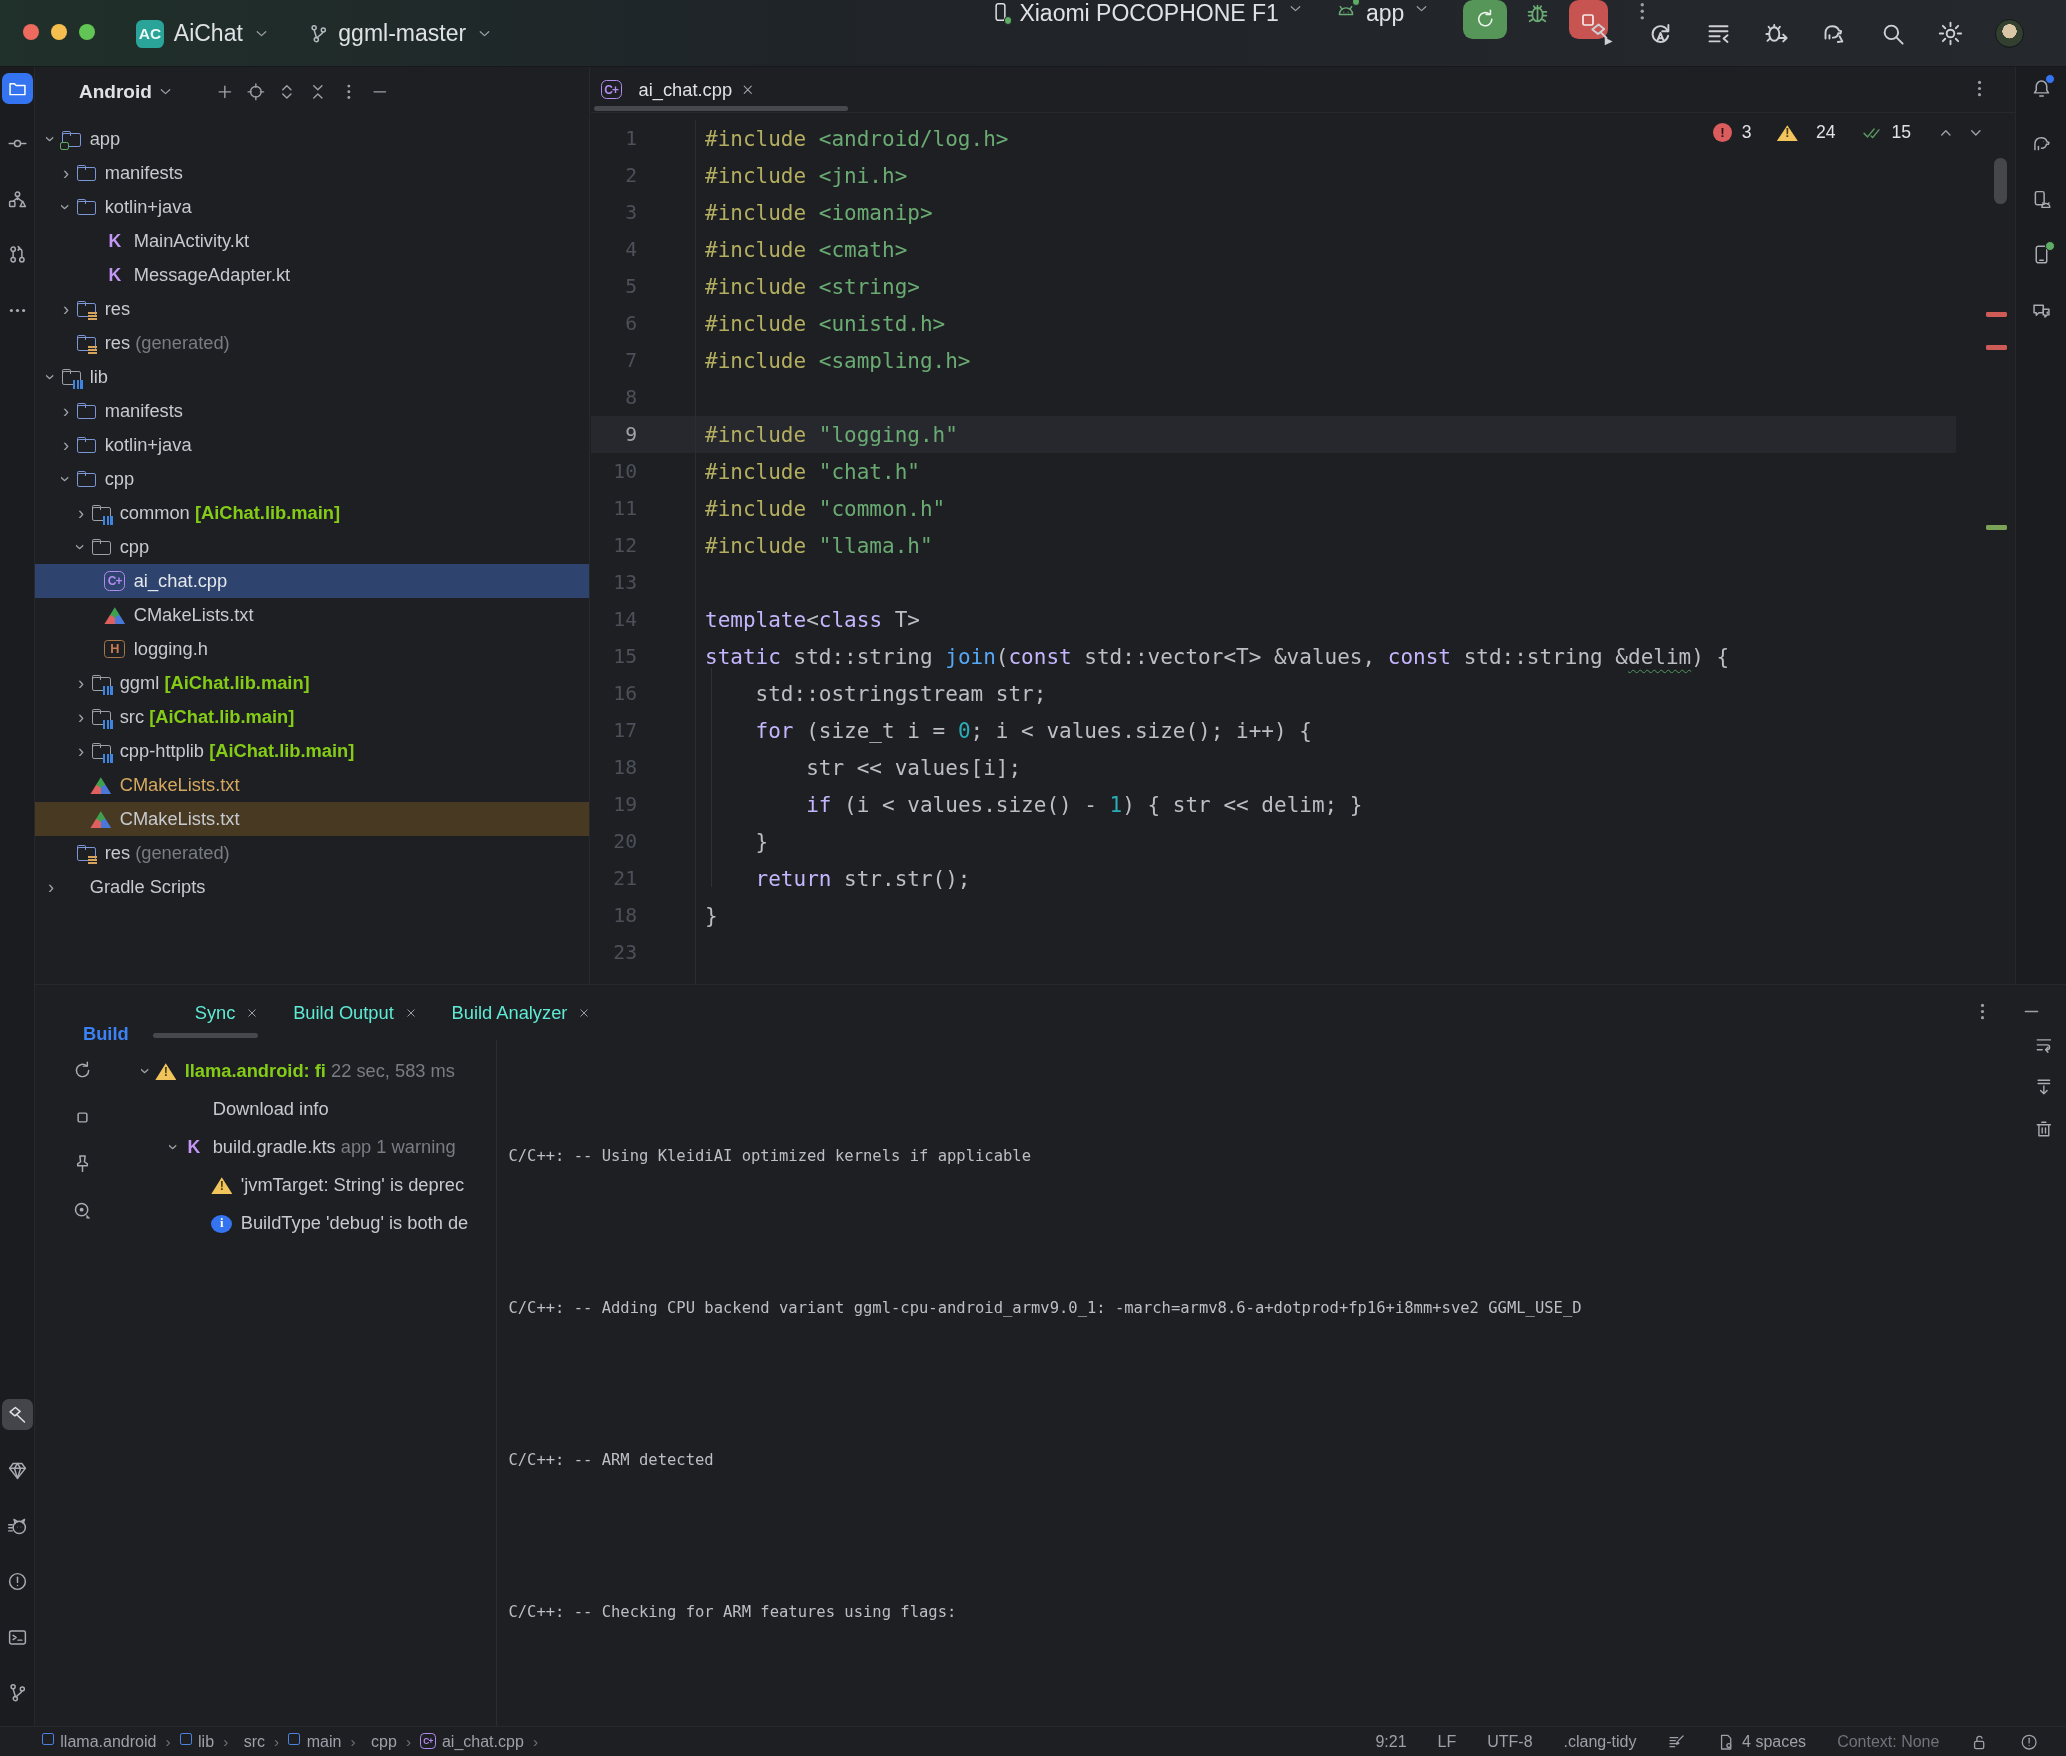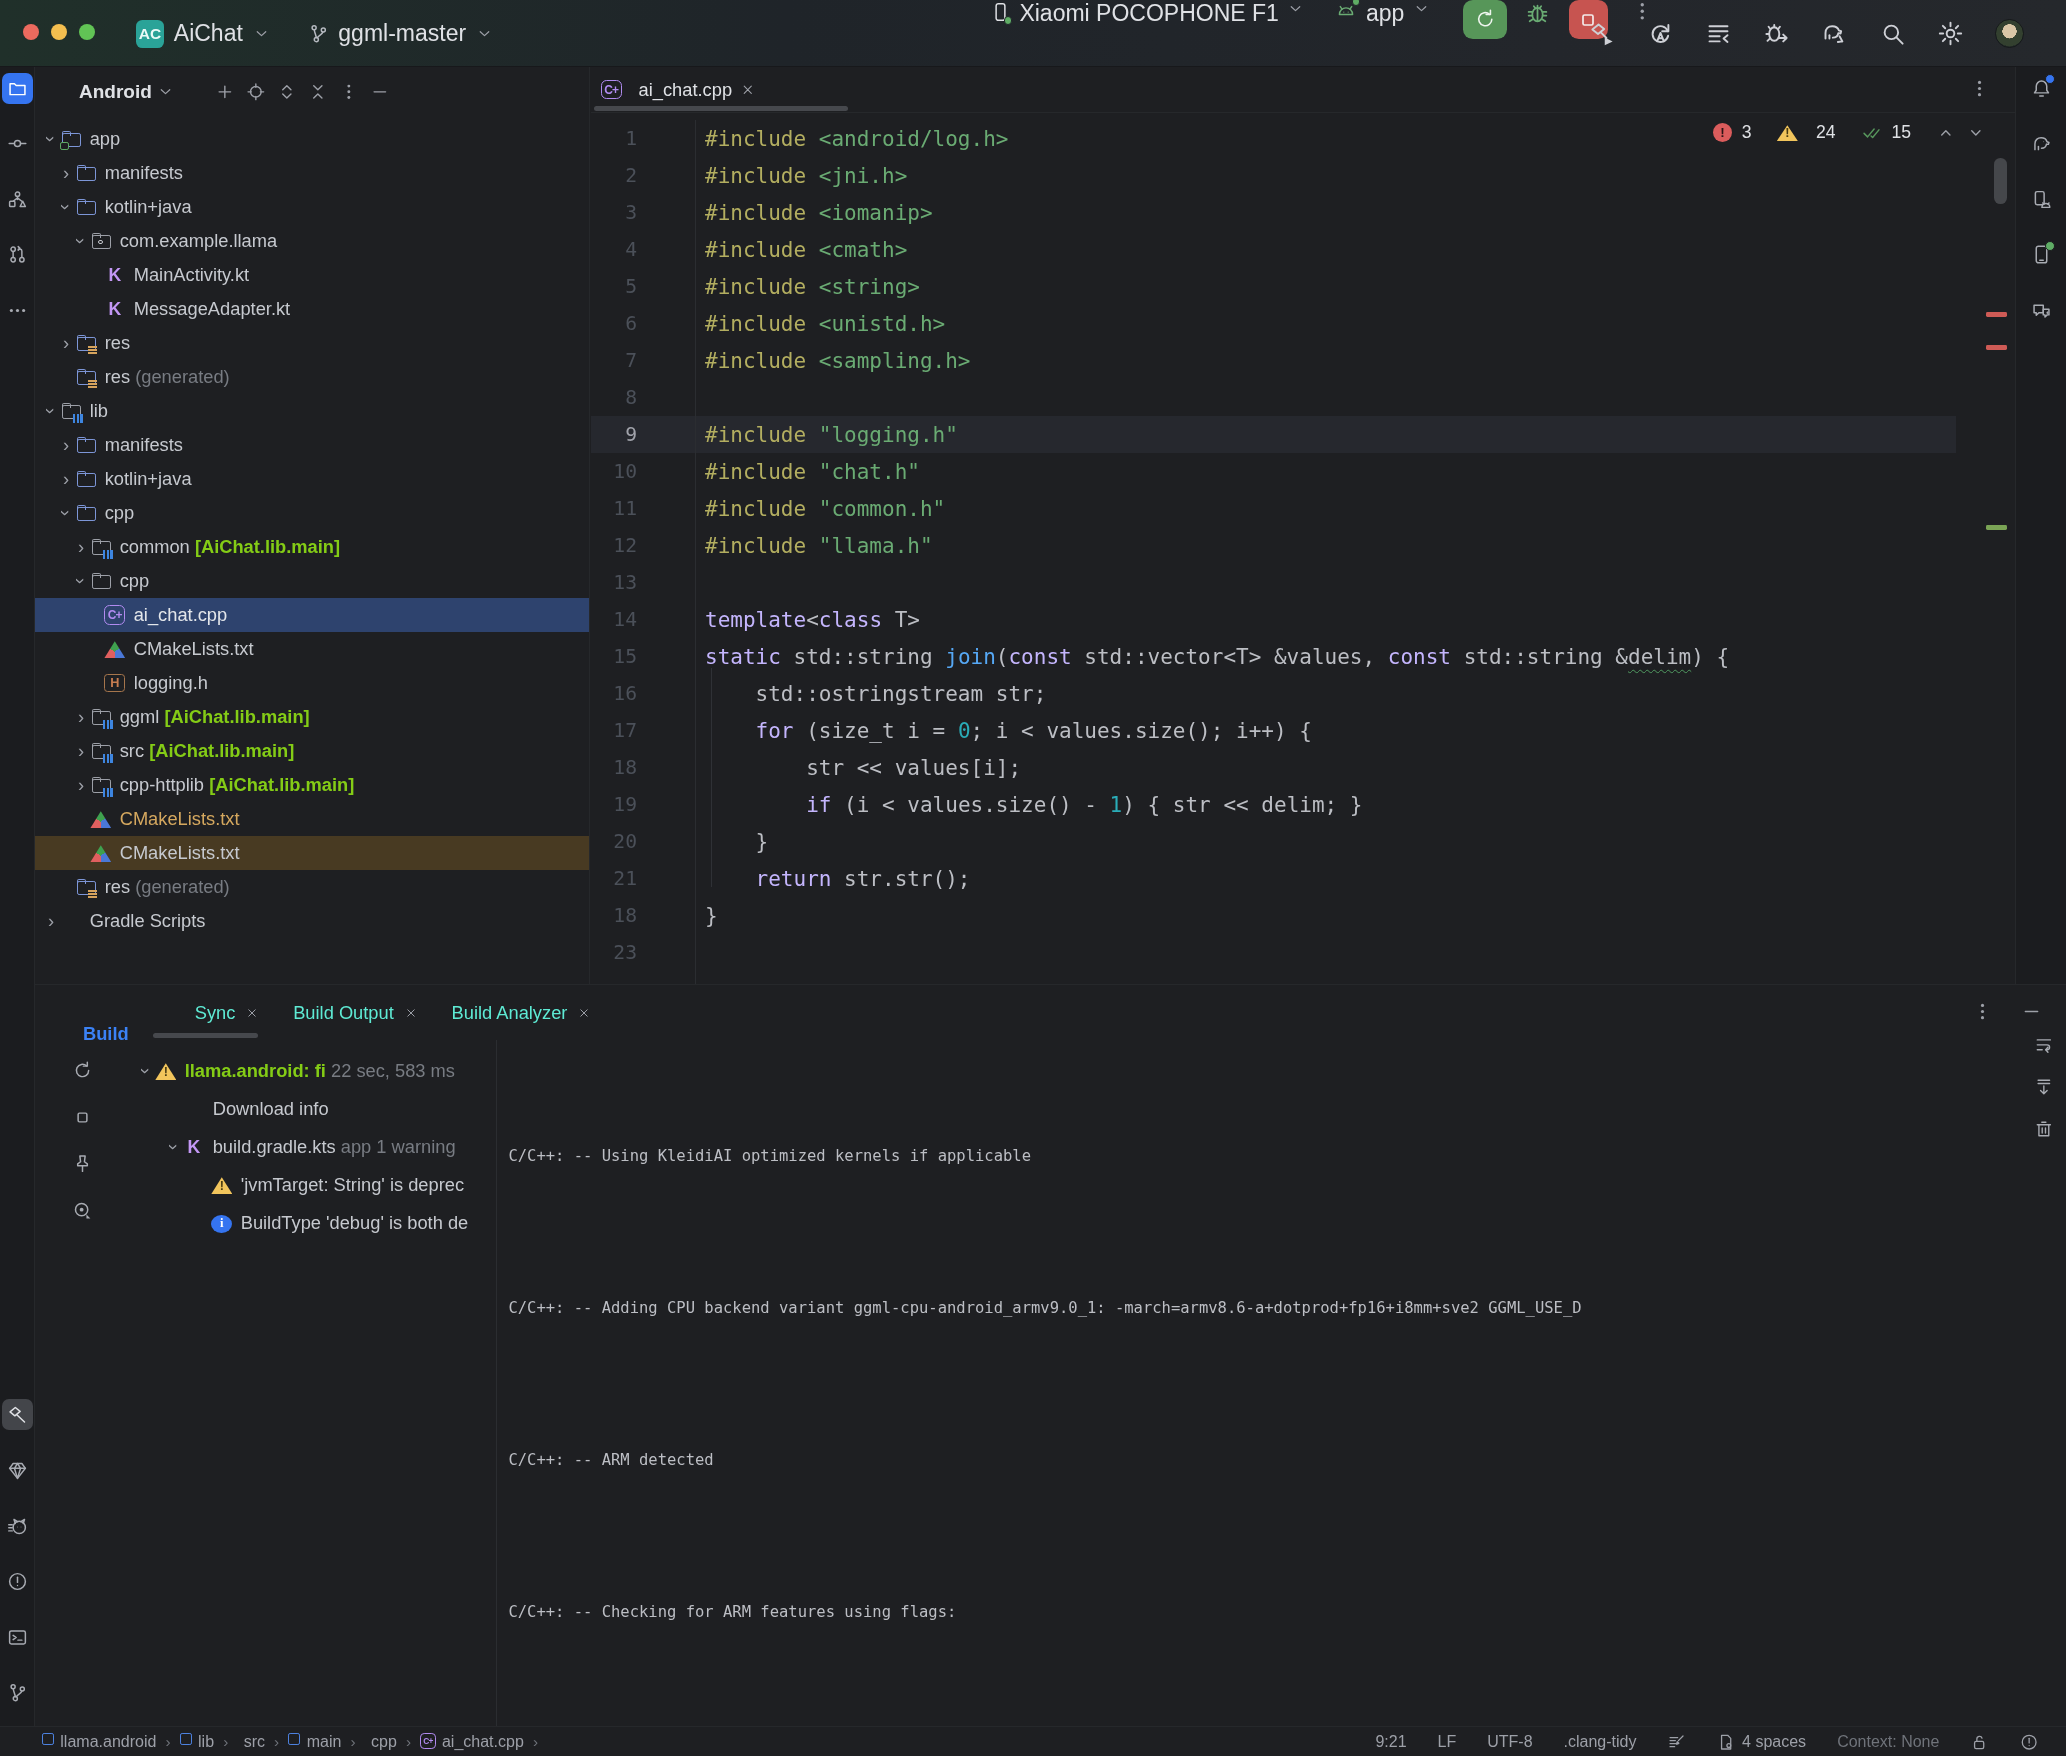--- a/index.html
+++ b/index.html
@@ -665,25 +665,20 @@
           <span class="tic tic-folder fold"><span class="sub"></span></span>
           <span class="tlabel"><span>manifests</span></span>
         </div>
 
         <div class="trow" style="padding-left: 22px;">
           <span class="chev cv"></span>
           <span class="tic tic-folder fold"><span class="sub"></span></span>
           <span class="tlabel"><span>kotlin+java</span></span>
         </div>
 
-        <div class="trow" style="padding-left: 37px;">
-          <span class="chev cv"></span>
-          <span class="tic tic-package fold"><span class="sub"></span></span>
-          <span class="tlabel"><span>com.example.llama</span></span>
-        </div>
 
         <div class="trow" style="padding-left: 51px;">
           <span class="chev"></span>
           <span class="tic tic-kotlin x0"><span class="sub"></span></span>
           <span class="tlabel"><span>MainActivity.kt</span></span>
         </div>
 
         <div class="trow" style="padding-left: 51px;">
           <span class="chev"></span>
           <span class="tic tic-kotlin x0"><span class="sub"></span></span>

